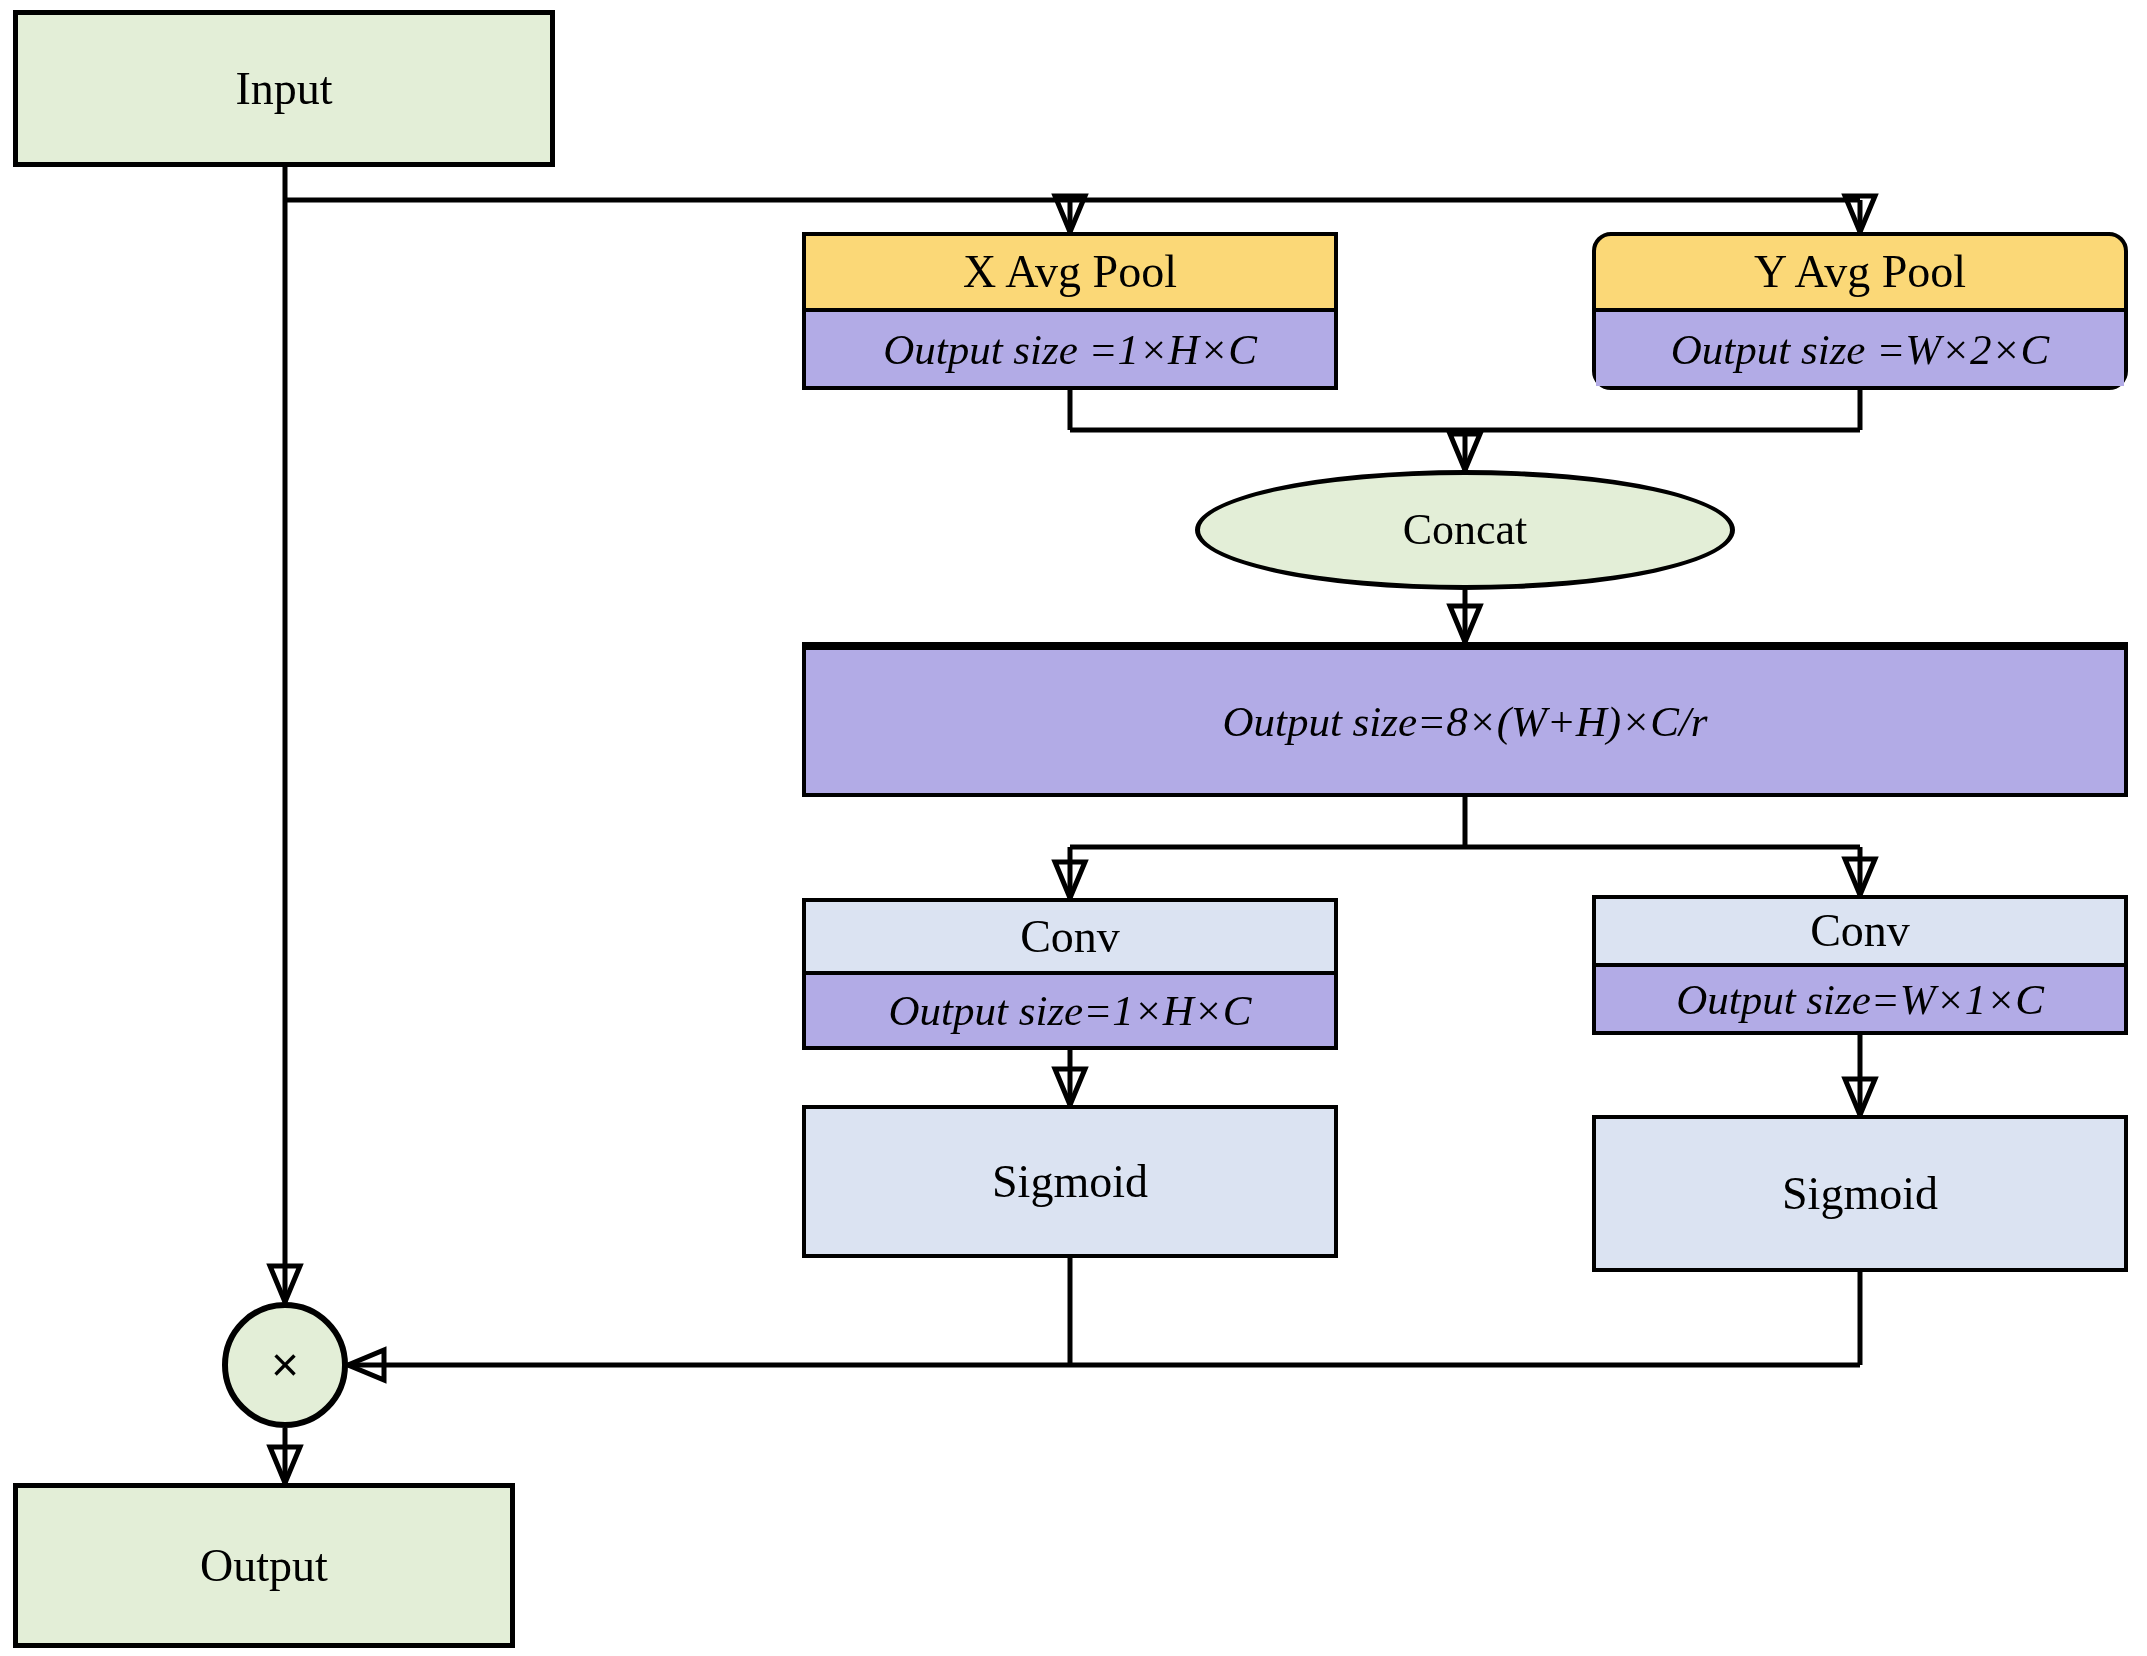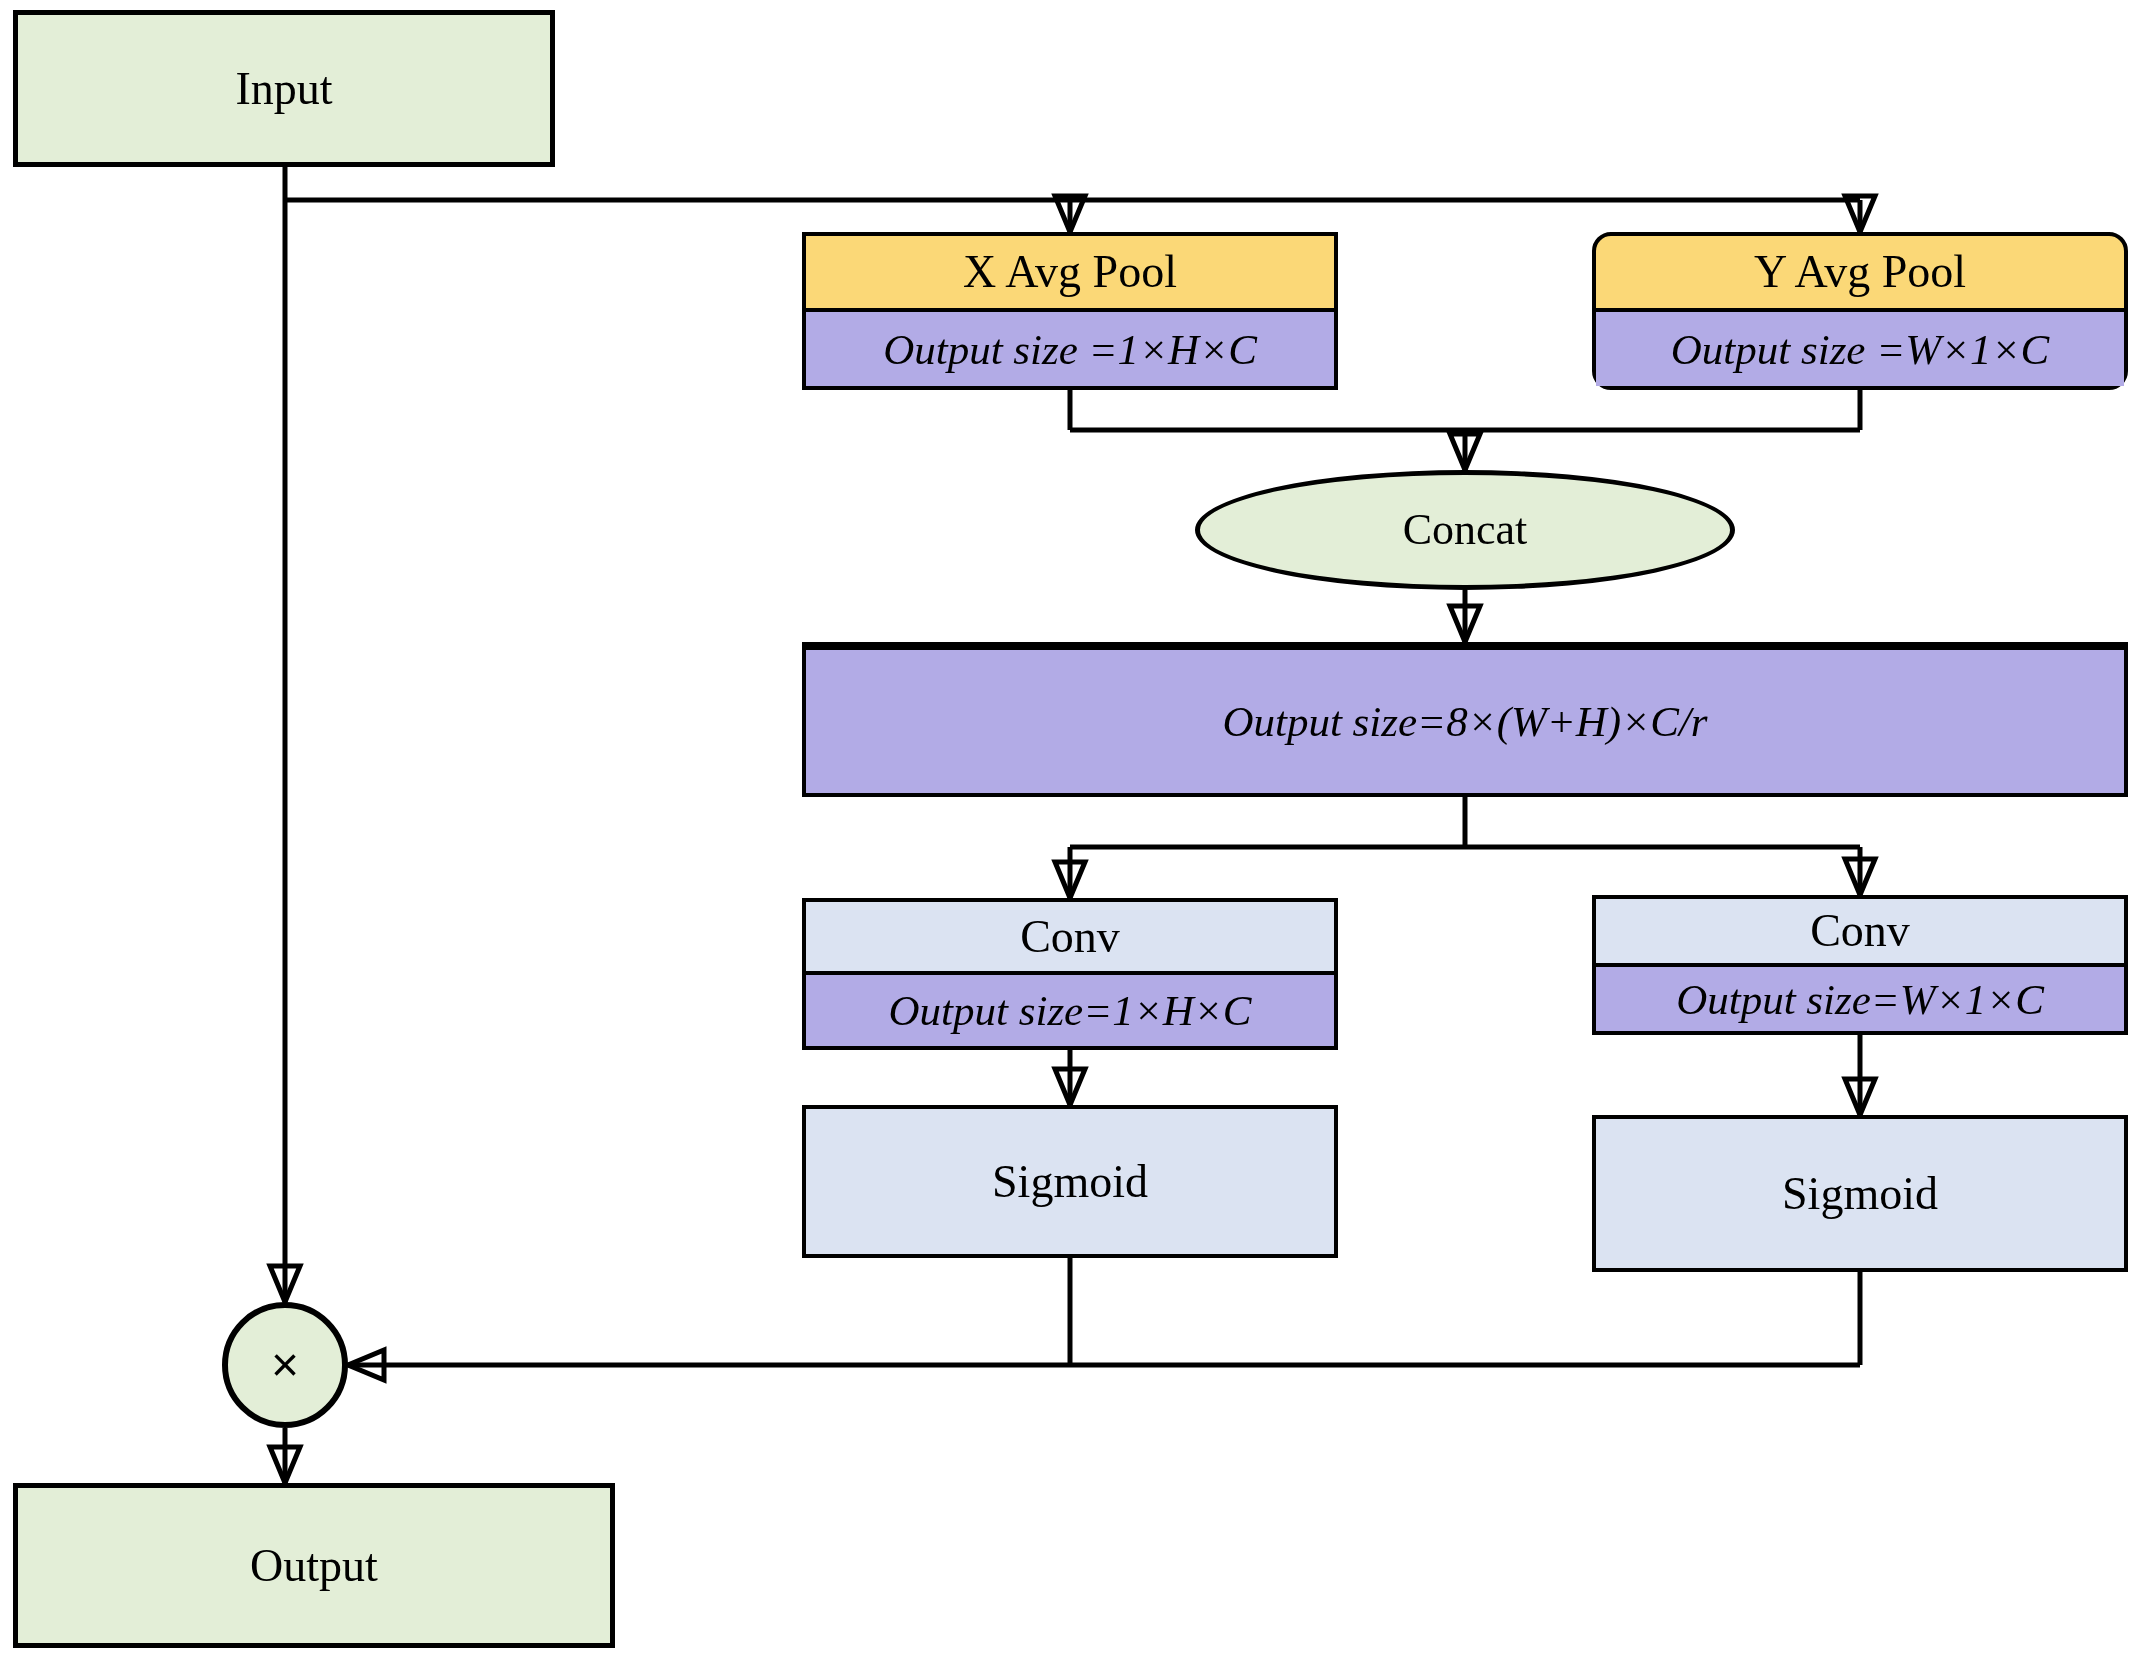--- a/index.html
+++ b/index.html
@@ -70,21 +70,21 @@
   <div class="row sub fill-purple">
     <span>Output size =1×H×C</span>
   </div>
 </div>
 
 <div class="node split fill-yellow" style="left:1592px;top:232px;width:536px;height:158px;border-radius:19px;">
   <div class="row" style="flex:0 0 72px;">
     <span>Y Avg Pool</span>
   </div>
   <div class="row sub fill-purple">
-    <span>Output size =W×1×C</span>
+    <span>Output size =W×2×C</span>
   </div>
 </div>
 
 <div class="node thickborder ellipse fill-green" style="left:1195px;top:470px;width:540px;height:120px;">
   <span>Concat</span>
 </div>
 
 <div class="node split fill-orange" style="left:802px;top:642px;width:1326px;height:155px;">
   <div class="row sub fill-purple">
     <span>Output size=8×(W+H)×C/r</span>
@@ -114,15 +114,15 @@
 </div>
 
 <div class="node fill-blue" style="left:1592px;top:1115px;width:536px;height:157px;">
   <span>Sigmoid</span>
 </div>
 
 <div class="node circle fill-green" style="left:222px;top:1302px;width:126px;height:126px;">
   <span>×</span>
 </div>
 
-<div class="node thickborder fill-green" style="left:13px;top:1483px;width:602px;height:165px;">
+<div class="node thickborder fill-green" style="left:13px;top:1483px;width:502px;height:165px;">
   <span>Output</span>
 </div>
 
 </body></html>

